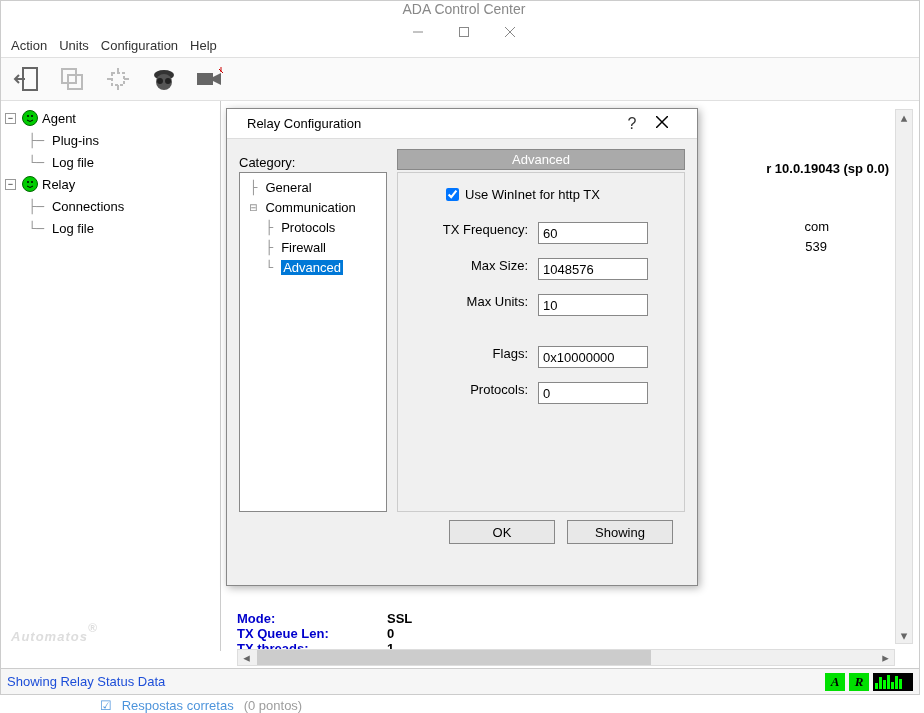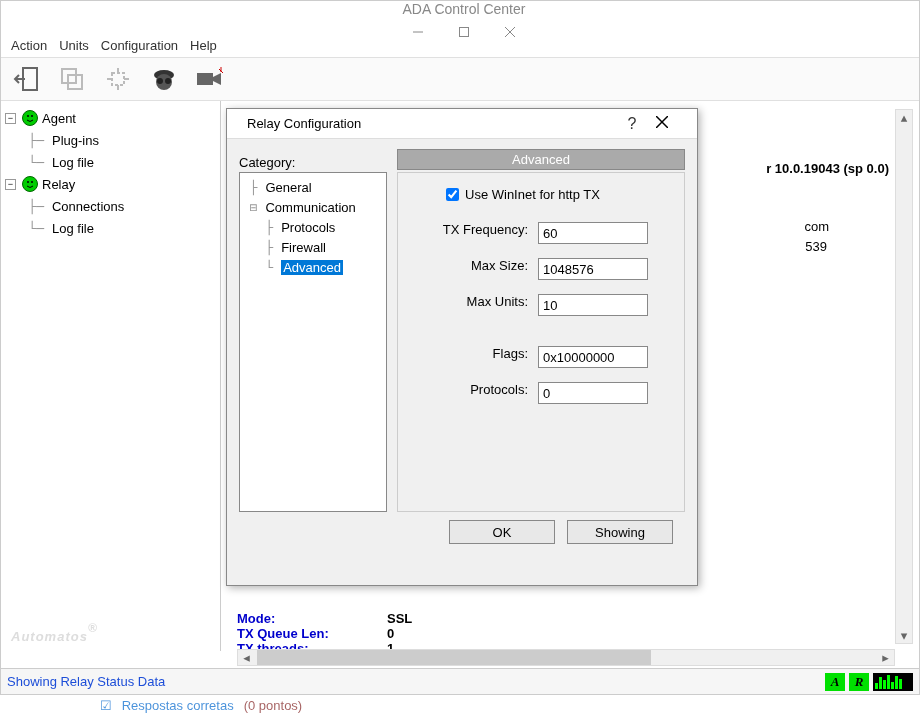--- a/index.html
+++ b/index.html
@@ -296,14 +296,14 @@
     <div class="dlg-buttons">
       <div class="dlg-btn">OK</div>
       <div class="dlg-btn">Showing</div>
     </div>
   </div>
 </div>
 
 <div class="footer-strip">
   <span class="chk">☑</span>
   <span>Respostas corretas</span>
-  <span style="color:#7f1d1d;text-align:center;">(0 pontos)</span>
+  <span style="color:#737373;text-align:center;">(0 pontos)</span>
 </div>
 
 </body></html>

